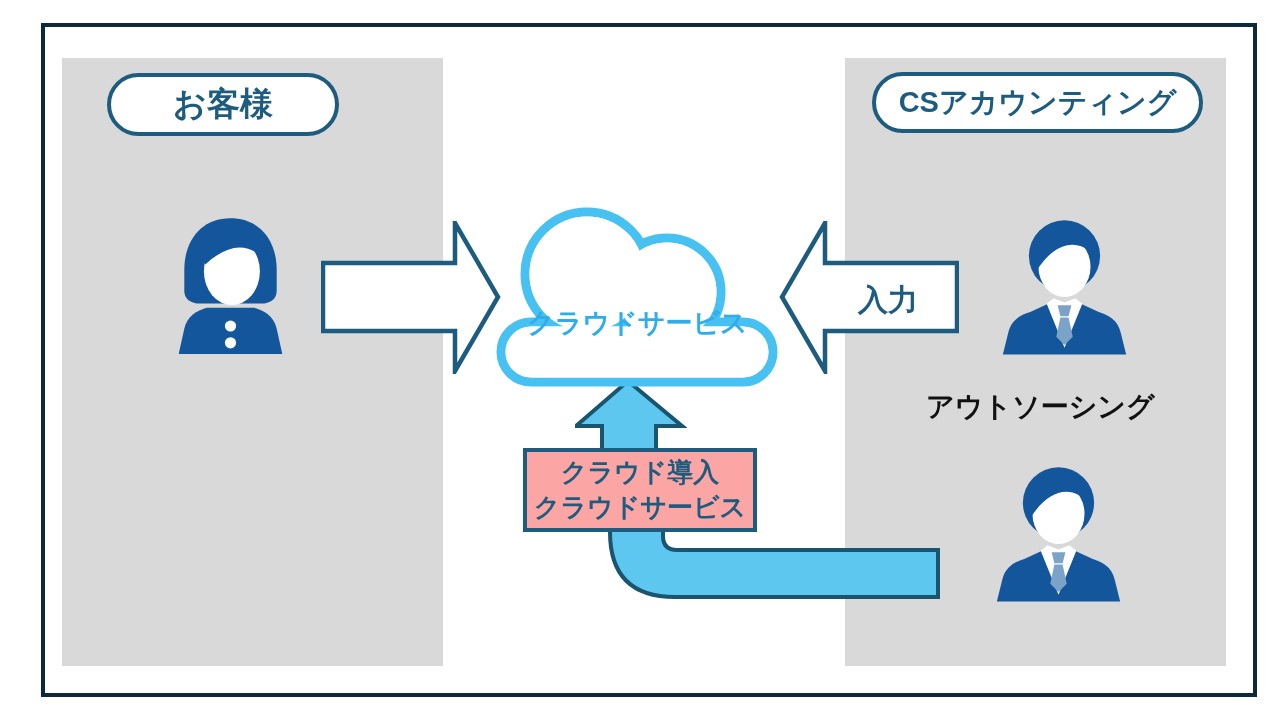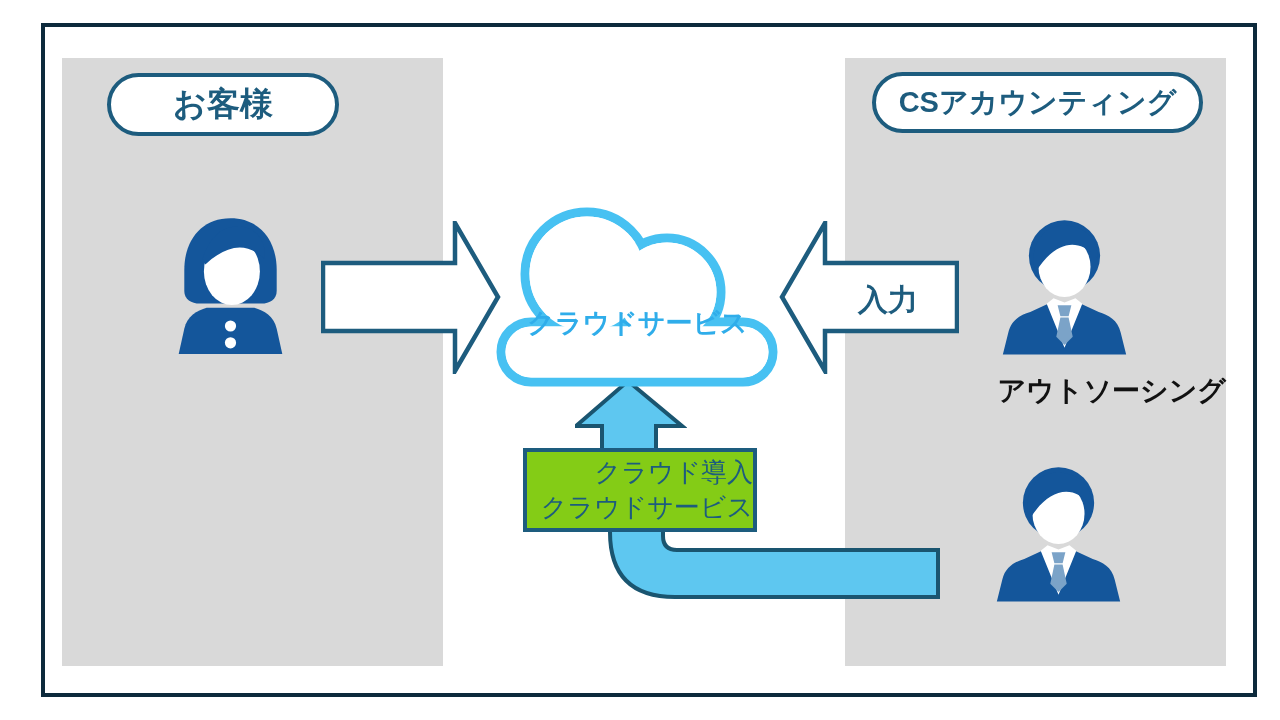--- a/index.html
+++ b/index.html
@@ -25,26 +25,26 @@
   .arrow-label{
     position:absolute;color:#1d5c7e;font-weight:bold;font-size:30px;
     width:120px;text-align:center;z-index:8;
   }
   .cloud-label{
     position:absolute;top:105px;left:0;width:285px;text-align:center;
     color:#2fadea;font-weight:bold;font-size:27px;z-index:6;
   }
   .consult-box{
     position:absolute;left:523px;top:448px;width:234px;height:84px;box-sizing:border-box;
-    background:#84cc16;border:4px solid #1d5c7e;z-index:6;
-    display:flex;flex-direction:column;align-items:flex-end;justify-content:center;
-    color:#1d5c7e;font-weight:normal;font-size:26px;line-height:35px;text-align:center;
+    background:#fca5a5;border:4px solid #1d5c7e;z-index:6;
+    display:flex;flex-direction:column;align-items:center;justify-content:center;
+    color:#1d5c7e;font-weight:bold;font-size:26px;line-height:35px;text-align:center;
   }
   .outsourcing{
-    position:absolute;left:926px;top:372px;width:300px;text-align:right;
+    position:absolute;left:926px;top:388px;width:300px;text-align:left;
     color:#111111;font-size:28px;font-weight:600;z-index:7;
   }
   .z1{z-index:1}.z3{z-index:3}.z4{z-index:4}.z5{z-index:5}.z7{z-index:7}
 </style>
 </head>
 <body>
 
 <div class="stage">
 
   <div class="frame"></div>

